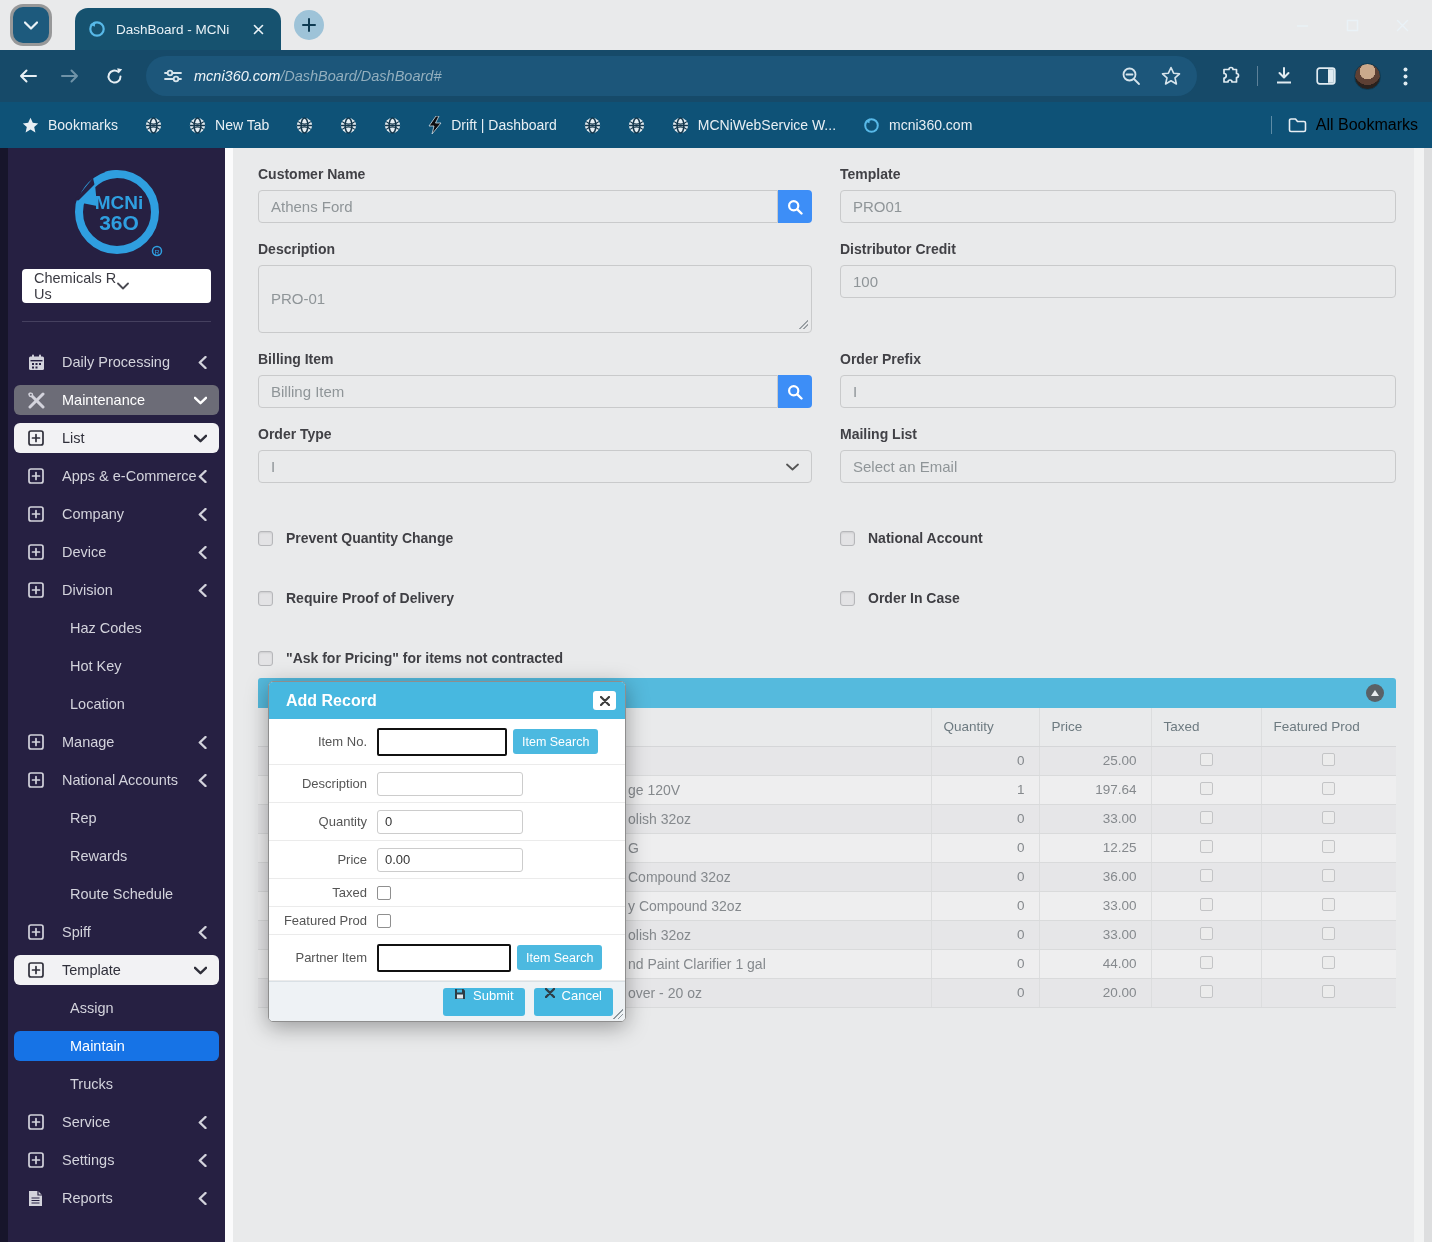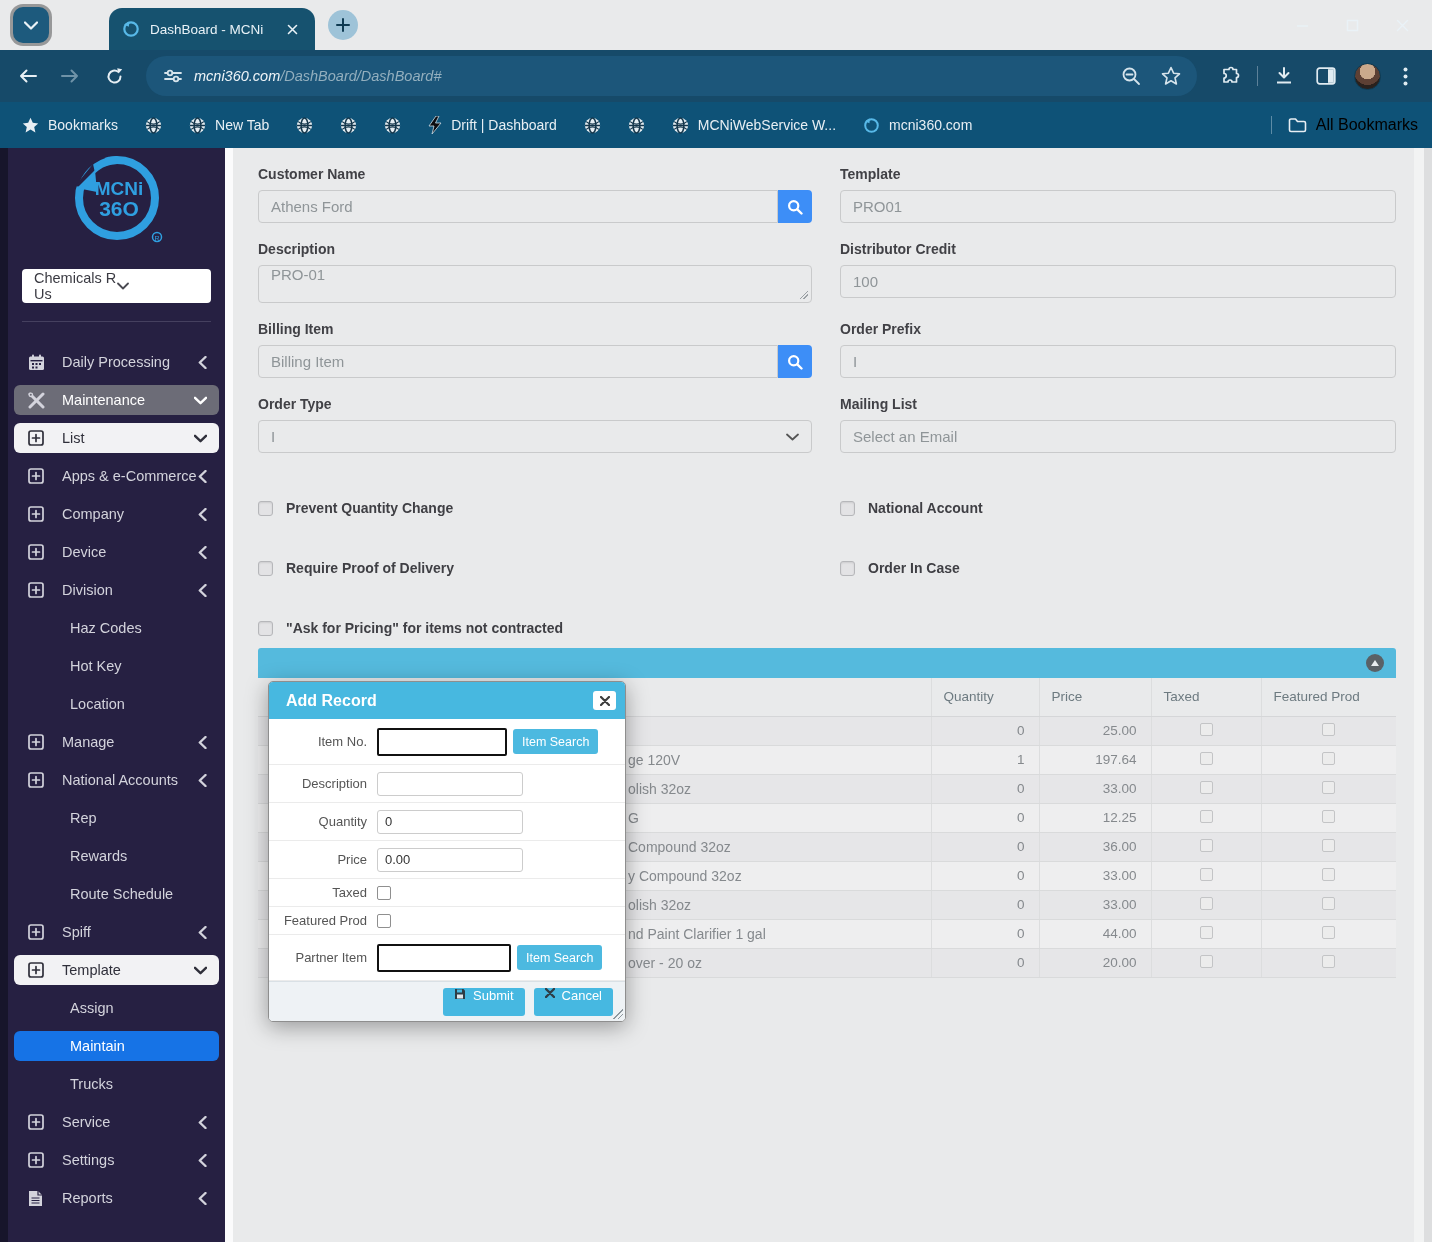--- a/index.html
+++ b/index.html
@@ -15,21 +15,21 @@
       radial-gradient(1px 1px at 870px 30px,#bcd6e4 50%,transparent 51%),
       radial-gradient(1.5px 1.5px at 1105px 14px,#d6e7f0 50%,transparent 51%),
       radial-gradient(1px 1px at 1290px 38px,#b9d4e2 50%,transparent 51%),
       radial-gradient(1px 1px at 430px 40px,#a9c8d8 50%,transparent 51%),
       radial-gradient(1px 1px at 1390px 8px,#cfe3ee 50%,transparent 51%),
       linear-gradient(90deg,#0a2335 0%,#113click 0%,#113950 30%,#27587a 62%,#3a6f8e 88%,#2f6583 100%);
     display:flex; align-items:center;
   }
   .tabsearch{ width:36px; height:36px; margin-left:13px; border-radius:10px; background:#1d5a7d;
     display:flex; align-items:center; justify-content:center; box-shadow:0 0 0 3px rgba(0,0,0,.35);}
-  .tab{ margin-left:60px; align-self:flex-end; width:206px; height:42px; background:#16526f;
+  .tab{ margin-left:26px; align-self:flex-end; width:206px; height:42px; background:#16526f;
     border-radius:13px 13px 0 0; display:flex; align-items:center; padding:0 17px 0 13px; }
   .tab-title{ flex:1; margin-left:10px; font-size:13.5px; color:#e9f2f7; white-space:nowrap; overflow:hidden;}
   .newtab-btn{ width:30px; height:30px; border-radius:50%; background:#9ec3d8; margin-left:13px;
     display:flex; align-items:center; justify-content:center; }
   .win-controls{ margin-left:auto; display:flex; align-items:center; gap:34px; padding-right:22px; }
   .win-btn{ width:16px; height:16px; display:flex; align-items:center; justify-content:center; }
 
   .toolbar{ position:absolute; left:0; top:50px; width:1432px; height:52px; background:#164a69;
     display:flex; align-items:center; }
   .nav-ic{ width:22px; height:22px; display:flex; align-items:center; justify-content:center; }
@@ -57,21 +57,21 @@
   .page{ position:absolute; left:0; top:148px; width:1432px; height:1094px; }
   .edge-strip{ position:absolute; left:0; top:0; width:8px; height:100%; background:#17152b; }
   .sidebar{ position:absolute; left:8px; top:0; width:217px; height:100%; background:#262042; }
   .gap-strip{ position:absolute; left:225px; top:0; width:8px; height:100%; background:#fbfbfc; }
   .content{ position:absolute; left:233px; top:0; width:1181px; height:100%; background:#e9eaeb;
     padding:18px 0 0 25px; }
   .scroll-strip{ position:absolute; right:0; top:0; width:18px; height:100%; background:#f2f3f3; }
   .scroll-strip::after{ content:""; position:absolute; right:0; top:0; width:8px; height:100%; background:#dddedf; }
 
   
-  .logo-wrap{ display:flex; justify-content:center; height:108px;text-align:right; }
+  .logo-wrap{ display:flex; justify-content:center; padding-top:14px; height:108px;text-align:right; }
   .company-select{ margin:13px 14px 0; height:34px; background:#fff; border-radius:4px;
     display:flex; align-items:center; padding:0 12px; }
   .company-select span{ flex:1; font-size:14.5px; color:#3a3a42; }
   .side-divider{ margin:18px 14px 0; border-top:1px solid #45405f; }
   .menu{ margin-top:25px; }
   .s-item{ height:30px; margin:0 6px 8px; display:flex; align-items:center; padding:0 12px 0 14px;
     border-radius:6px; color:#d3d3dc; font-size:14.5px; cursor:default; }
   .s-item .s-ico{ width:26px; display:flex; align-items:center; color:#d3d3dc; }
   .s-item .s-label{ flex:1; margin-left:8px; white-space:nowrap; }
   .s-item .s-chev{ color:inherit; display:flex; }
@@ -82,21 +82,21 @@
 
   
   .form-grid{ display:grid; grid-template-columns:554px 556px; column-gap:28px; row-gap:18px; }
   .fld-label{ font-size:14px; font-weight:bold; color:#414146; margin-bottom:8px; }
   .ctrl{ height:33px; border:1px solid #c9cacb; border-radius:4px; background:transparent;
     display:flex; align-items:center; padding:0 12px; font-size:15px; color:#8f9598; }
   .with-btn{ display:flex; }
   .with-btn .ctrl{ flex:1; border-radius:4px 0 0 4px; }
   .srch-btn{ width:34px; height:33px; background:#3d8ef7; border-radius:0 4px 4px 0;
     display:flex; align-items:center; justify-content:center; }
-  .textarea{ height:38px; align-items:flex-start; padding-top:0; position:relative; }
+  .textarea{ height:68px; align-items:flex-start; padding-top:24px; position:relative; }
   .rsz::after{ content:""; position:absolute; right:3px; bottom:3px; width:9px; height:9px;
     background:linear-gradient(135deg,transparent 0 50%,#9aa0a4 50% 56%,transparent 56% 72%,#9aa0a4 72% 78%,transparent 78%); }
   .select{ position:relative; }
   .select .caret{ position:absolute; right:12px; color:#555; }
 
   .cb-row{ display:grid; grid-template-columns:554px 556px; column-gap:28px; align-items:center; }
   .mt47{ margin-top:47px; } .mt44{ margin-top:44px; }
   .cb-group{ display:flex; align-items:center; }
   .cb{ width:15px; height:15px; border:1px solid #b6b7ba; background:#e3e3e5; border-radius:3px;
     box-shadow:inset 0 1px 2px rgba(0,0,0,.10); flex:none; }

